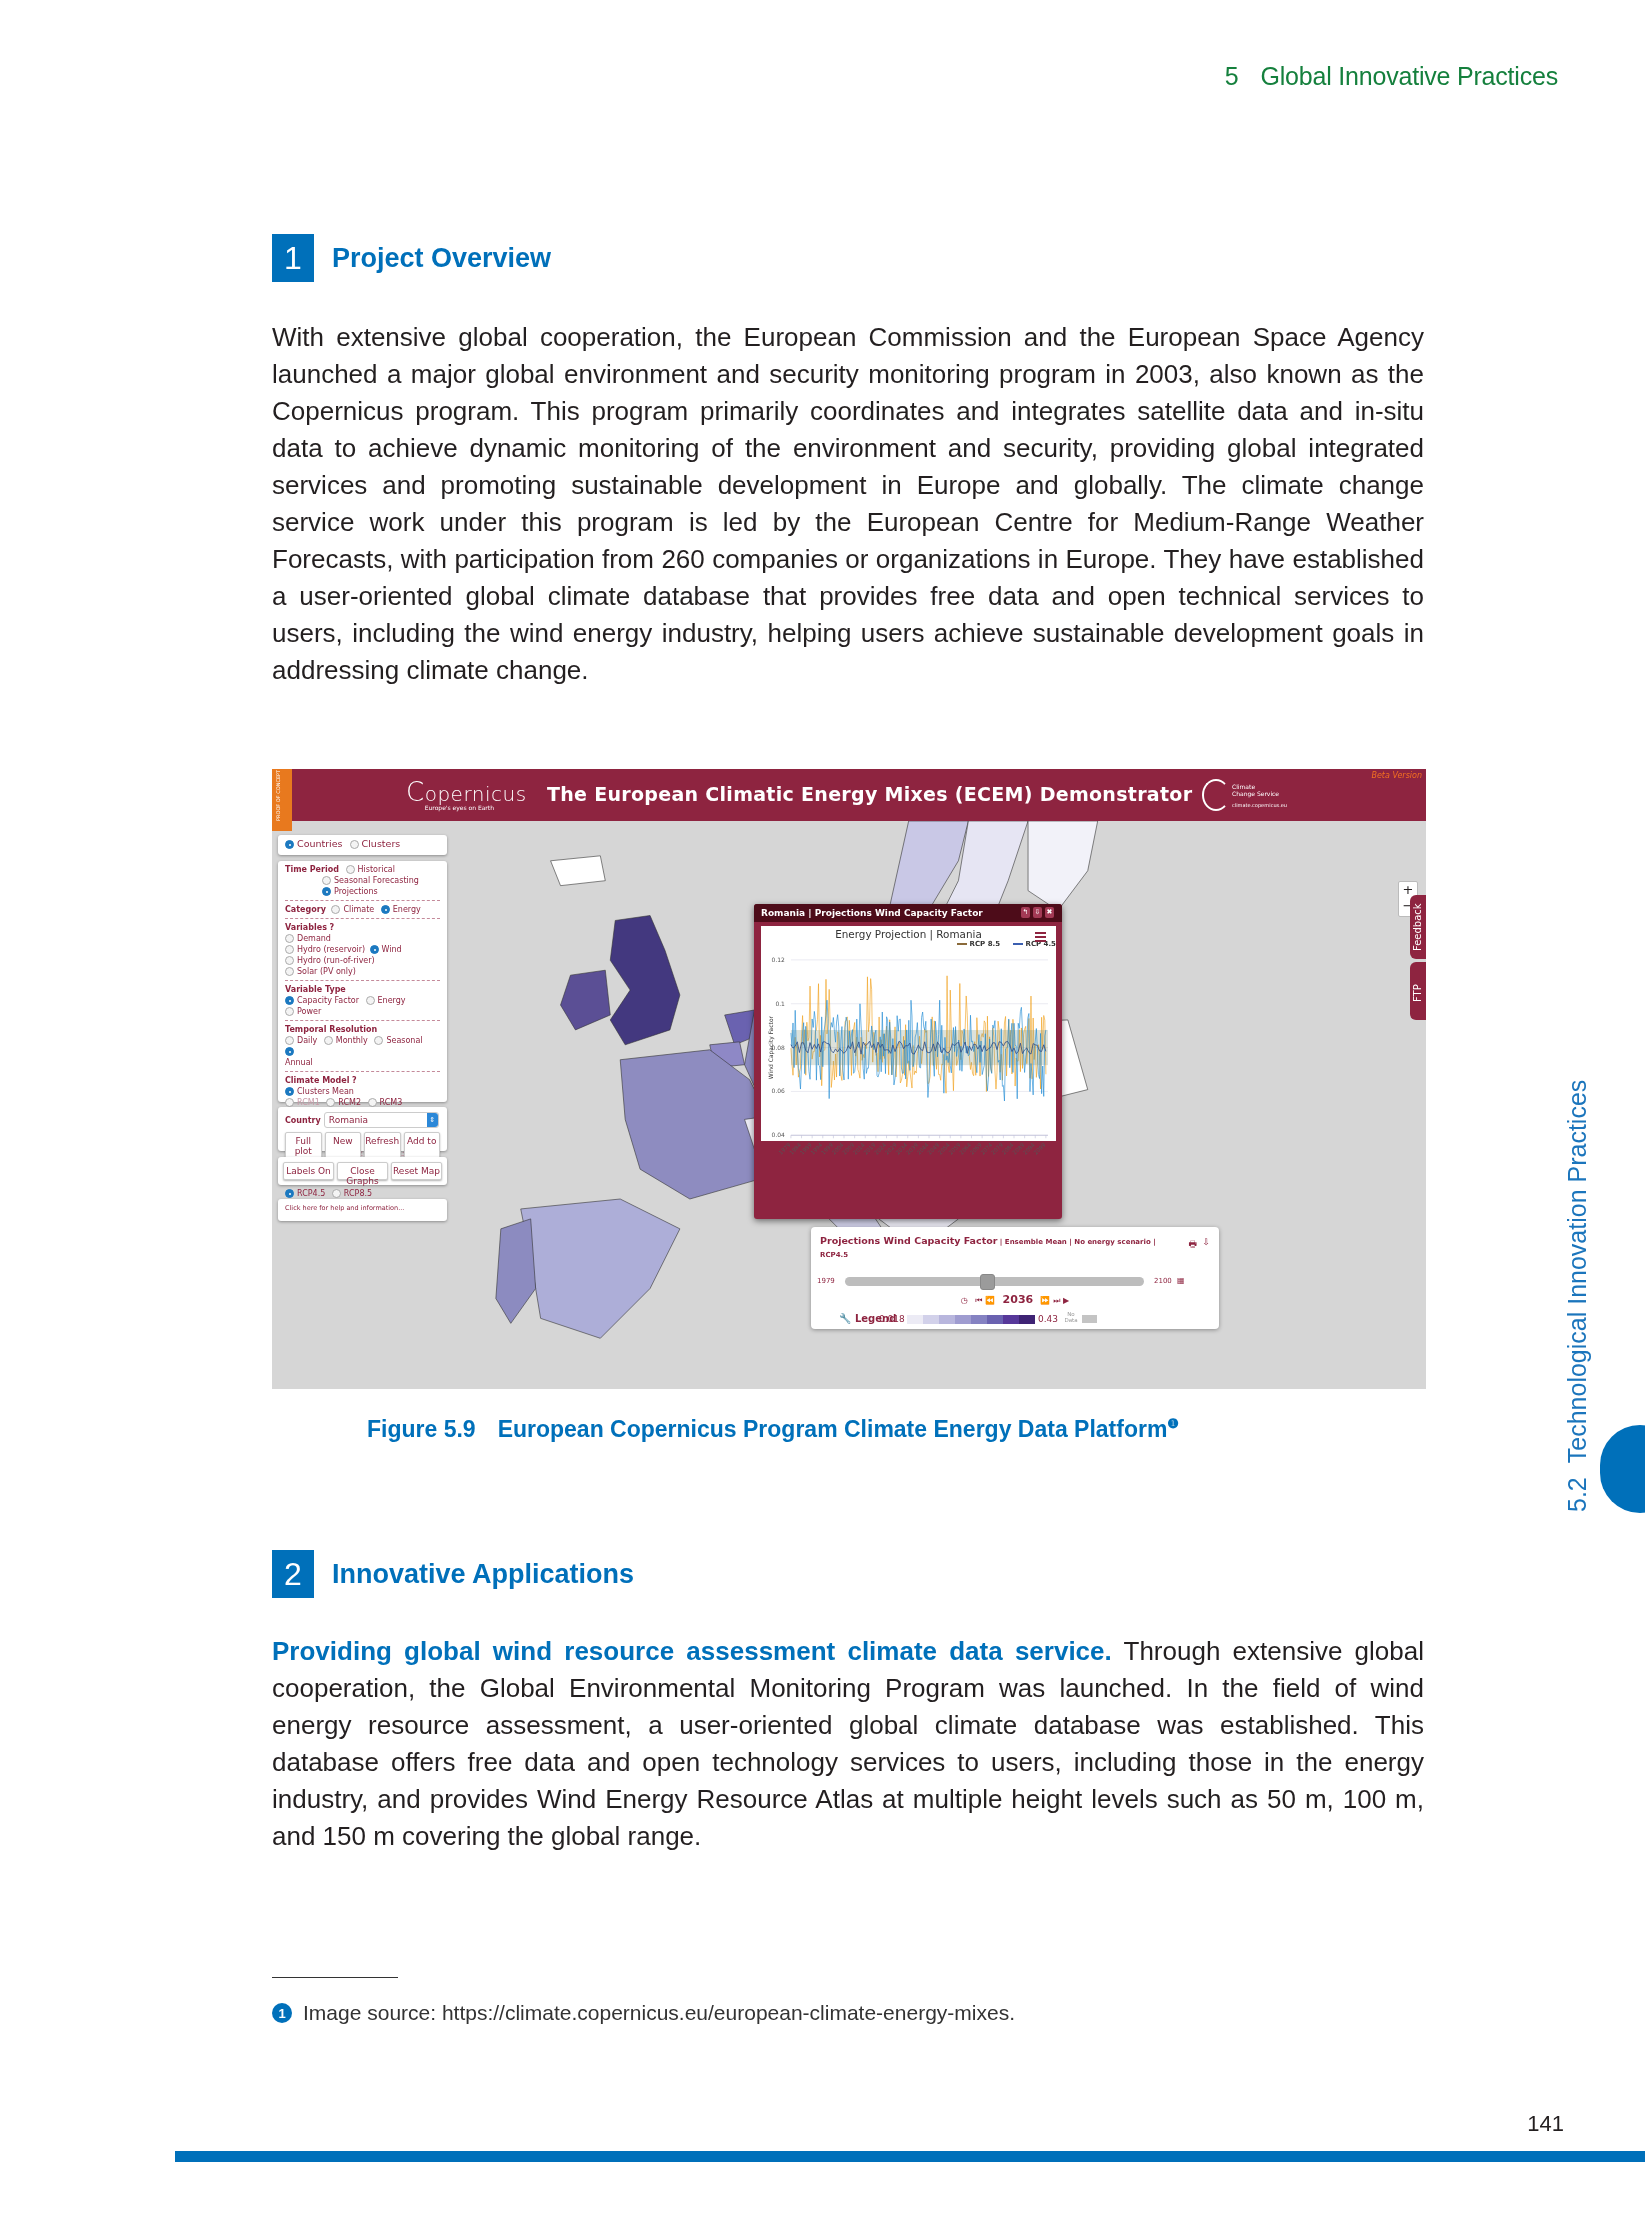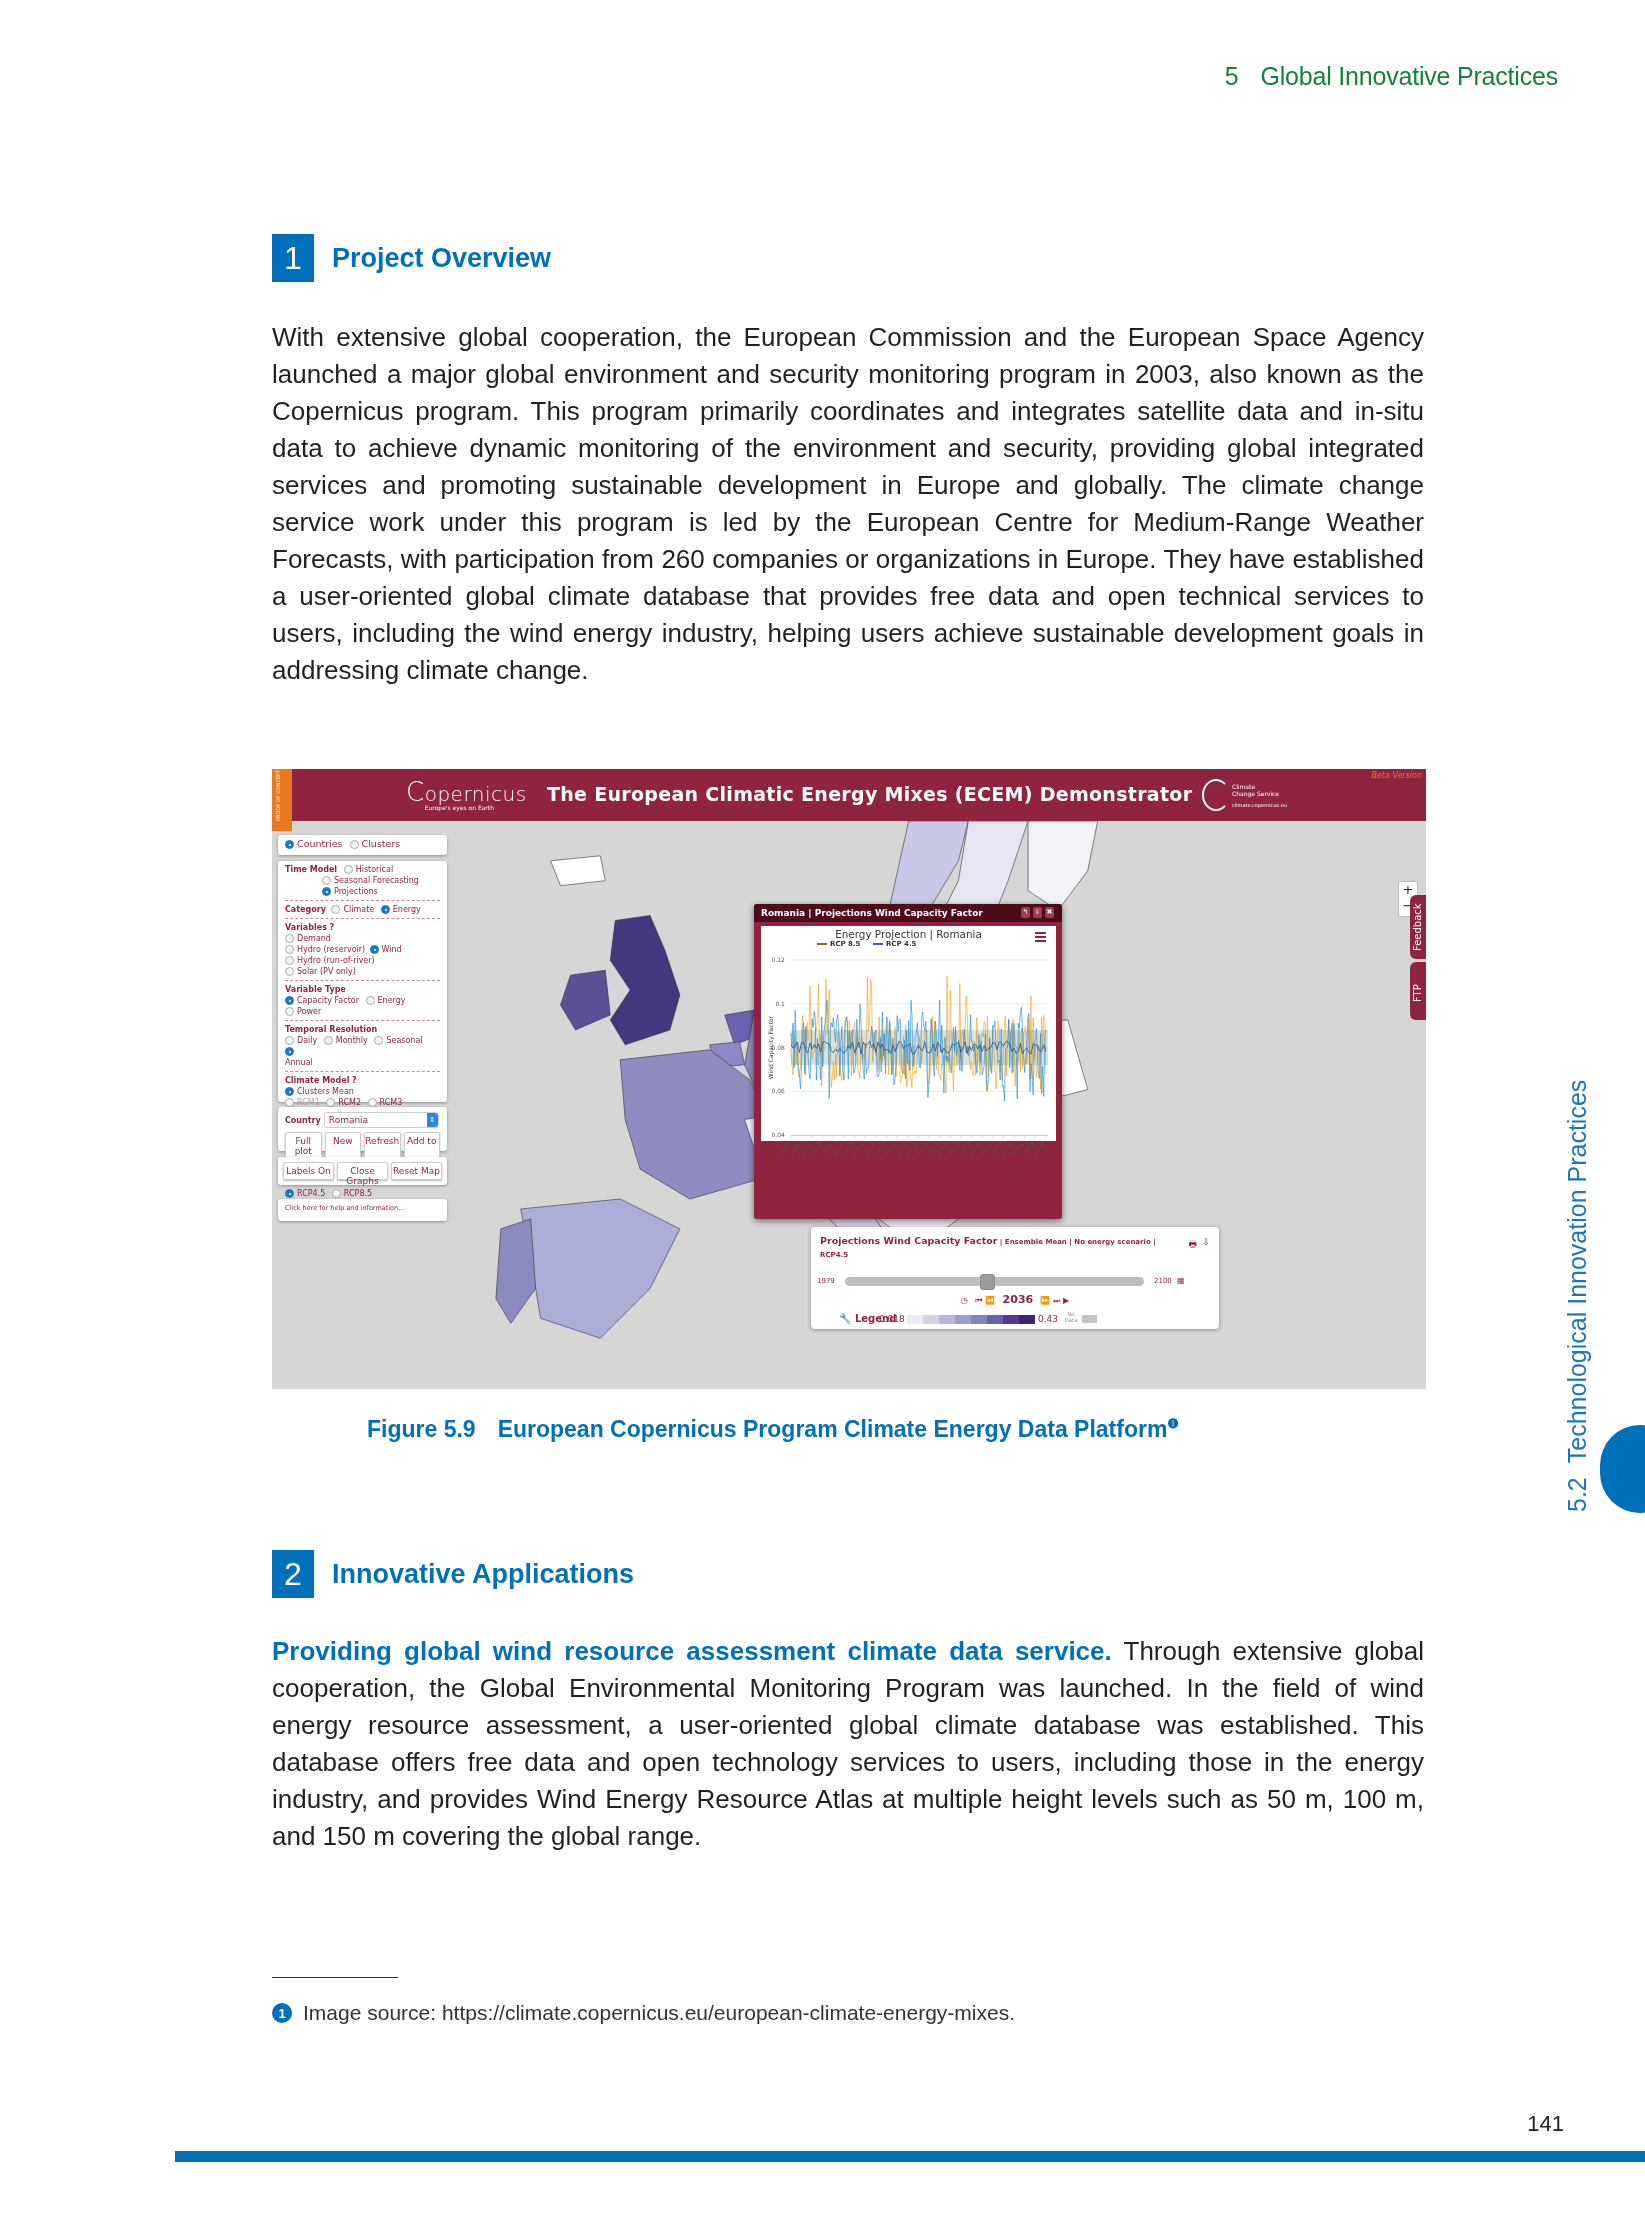--- a/index.html
+++ b/index.html
@@ -41,21 +41,21 @@
   .map { position:absolute; left:0; top:52px; width:100%; height:568px; }
   .zoom-ctl { position:absolute; right:8px; top:60px; width:18px; height:34px; background:#fff; border:1px solid #bbb; border-radius:2px; font-size:13px; text-align:center; line-height:16px; }
   .side-tab { position:absolute; right:0; width:16px; background:#8e2440; border-radius:6px 0 0 6px; color:#fff; font-size:10px; }
   .side-tab span { position:absolute; left:2px; transform:rotate(-90deg); transform-origin:left top; white-space:nowrap; }
 
   .chart-win { position:absolute; left:482px; top:83px; width:308px; height:315px; background:#8e2440; border-radius:3px; box-shadow:0 2px 6px rgba(0,0,0,0.5); }
   .chart-win .hdr { position:absolute; left:0; top:0; width:100%; height:18px; background:#4d0c19; border-radius:3px 3px 0 0; color:#fff; font-size:9px; font-weight:bold; line-height:18px; padding-left:7px; box-sizing:border-box; }
   .win-btn { position:absolute; top:3px; width:9px; height:11px; background:#a33a55; border-radius:2px; color:#fff; font-size:7px; line-height:11px; text-align:center; }
   .chart-body { position:absolute; left:7px; top:22px; width:295px; height:215px; background:#fff; }
   .chart-title { position:absolute; left:0; width:100%; top:2px; text-align:center; font-size:10.4px; color:#333; }
-  .legend-row { position:absolute; left:6px; width:100%; top:14px; text-align:left; font-size:7px; font-weight:bold; color:#333;padding-left:40px; }
+  .legend-row { position:absolute; left:0; width:100%; top:14px; text-align:right; font-size:7px; font-weight:bold; color:#333; }
   .legend-row .sw { display:inline-block; width:10px; height:2px; vertical-align:middle; margin:0 3px 0 10px; }
   .menu-icon { position:absolute; right:10px; top:6px; width:11px; }
   .menu-icon i { display:block; height:2px; background:#8e2440; margin-bottom:2px; }
 
   .time-panel { position:absolute; left:539px; top:406px; width:408px; height:102px; background:#fff; border-radius:4px; box-shadow:0 1px 4px rgba(0,0,0,0.35); font-size:9px; color:#8e2440; }
   .slider-track { position:absolute; left:34px; top:50px; width:299px; height:9px; background:#bdbdbd; border-radius:5px; }
   .slider-thumb { position:absolute; top:-3px; width:13px; height:14px; background:#9b9b9b; border-radius:3px; border:1px solid #888; }
   .ramp { position:absolute; left:84px; top:88px; display:flex; }
   .ramp i { display:block; width:16px; height:9px; }
 
@@ -284,21 +284,21 @@
       <span>PROOF OF CONCEPT</span>
     </div>
 
   <div class="panel" style="top:66px;width:169px;height:20px;padding:3px 7px;box-sizing:border-box;">
     <span class="opt"><span class="radio on"></span><span>Countries</span></span>
     <span class="opt"><span class="radio"></span><span>Clusters</span></span>
   </div>
 
   <div class="panel" style="top:92px;width:169px;height:241px;padding:3px 7px;box-sizing:border-box;line-height:11px;font-size:8px;">
     <div>
-      <span class="grp-label">Time Model</span>
+      <span class="grp-label">Time Period</span>
       <span class="opt" style="margin-left:4px"><span class="radio"></span><span>Historical</span></span><br>
       <span class="opt" style="margin-left:37px"><span class="radio"></span><span>Seasonal Forecasting</span></span><br>
       <span class="opt" style="margin-left:37px"><span class="radio on"></span><span>Projections</span></span>
     </div>
     <div class="dash"></div>
     <div>
       <span class="grp-label">Category</span>
       <span class="opt" style="margin-left:3px"><span class="radio"></span><span>Climate</span></span>
       <span class="opt"><span class="radio on"></span><span>Energy</span></span>
     </div>

